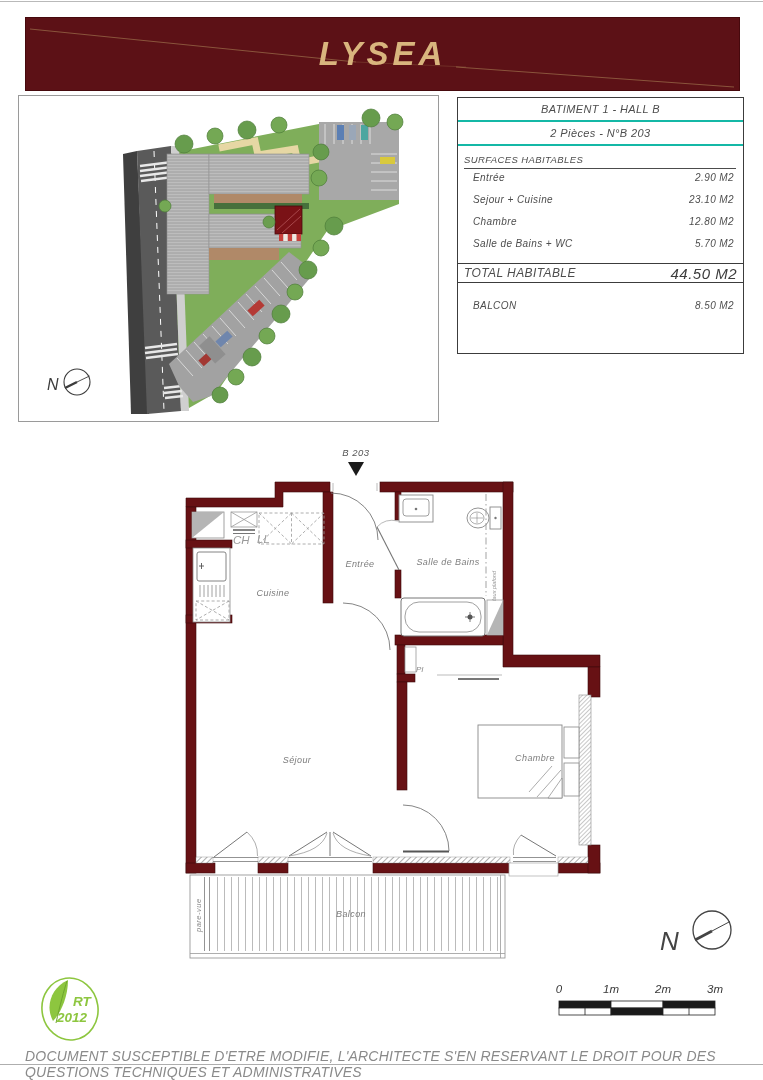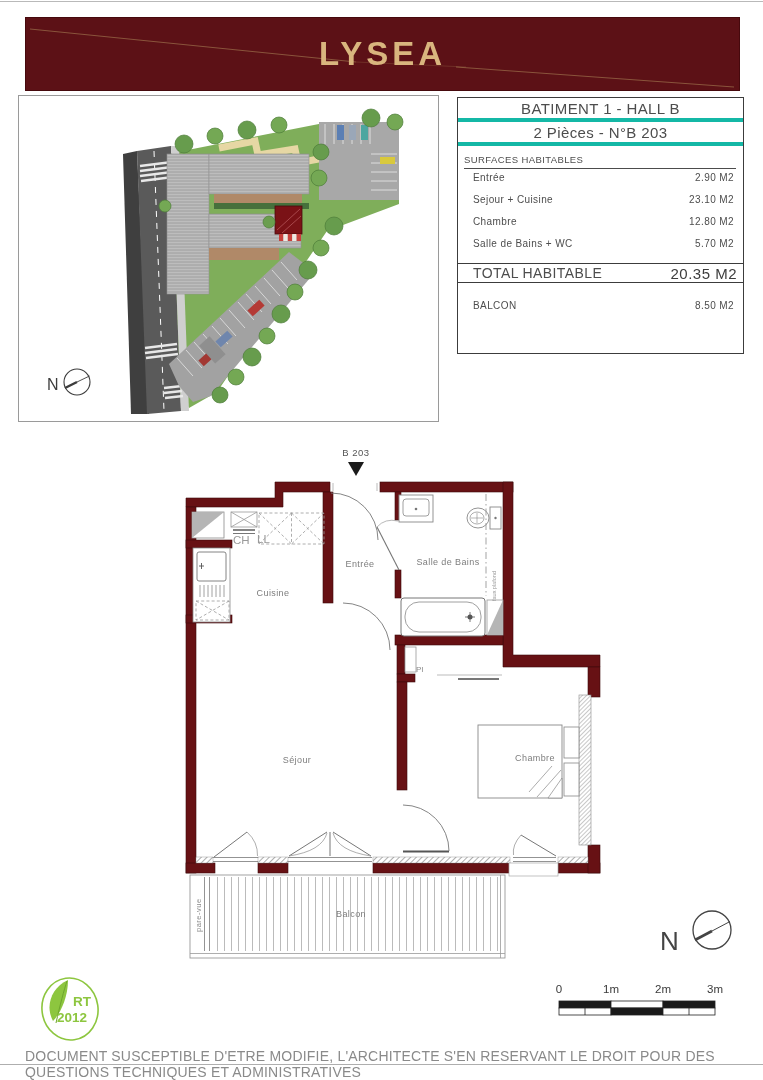--- a/index.html
+++ b/index.html
@@ -1,52 +1,52 @@
 <!DOCTYPE html>
 <html><head>
 <meta charset="utf-8">
 <style>
   html,body{margin:0;padding:0;background:#ffffff;}
   .page{position:relative;width:763px;height:1080px;background:#fff;overflow:hidden;
-        font-family:"Liberation Sans",sans-serif;}
+        font-family:"Liberation Sans",sans-serif;font-style:italic;}
   .topline{position:absolute;top:1px;left:0;width:763px;border-top:1px solid #b9b9b9;}
   .bottomline{position:absolute;top:1064px;left:0;width:763px;border-top:1px solid #aeaeae;}
 
   
   .banner{position:absolute;left:25px;top:17px;width:713px;height:72px;background:#5c1116;
           border:1px solid #46090d;}
   .banner .title{position:absolute;left:0;top:0;width:100%;height:100%;display:flex;
           align-items:center;justify-content:center;color:#d9b57e;font-size:33px;
           font-weight:bold;letter-spacing:4px;}
   .banner svg{position:absolute;left:0;top:0;}
 
   
   .sitebox{position:absolute;left:18px;top:95px;width:419px;height:325px;background:#fff;
            border:1px solid #9a9a9a;}
 
   
   .infotable{position:absolute;left:457px;top:97px;width:287px;height:257px;background:#fff;
              border:1px solid #3c3c3c;box-sizing:border-box;color:#4d4d4d;font-size:10px;
              letter-spacing:0.4px;}
   .infotable .hrow{height:24px;display:flex;align-items:center;justify-content:center;
-             border-bottom:4px solid #14b8a6;box-sizing:border-box;font-size:15px;}
+             border-bottom:2px solid #14b8a6;box-sizing:border-box;font-size:11px;}
   .infotable .hrow.mid{height:25px;}
   .infotable .stitle{height:20px;display:flex;align-items:center;box-sizing:border-box;
              padding-left:6px;}
   .infotable .stitle .ul{width:272px;border-bottom:1px solid #4c4c4c;height:17px;
              display:flex;align-items:center;font-size:9.5px;margin-top:8px;}
   .infotable .srow{height:22px;display:flex;align-items:center;box-sizing:border-box;
              padding-left:15px;padding-right:9px;}
   .infotable .srow .lab{flex:1;}
   .infotable .srow .val{text-align:right;}
   .infotable .spacer{height:9px;}
   .infotable .trow{height:20px;display:flex;align-items:center;border-top:1px solid #3c3c3c;
              border-bottom:1px solid #3c3c3c;box-sizing:border-box;padding-left:6px;
              padding-right:6px;}
-  .infotable .trow .lab{flex:1;font-size:14px;margin-left:9px;}
+  .infotable .trow .lab{flex:1;font-size:12px;}
   .infotable .trow .val{font-size:15px;letter-spacing:0.5px;color:#3d3d3d;}
   .infotable .brow{height:44px;display:flex;align-items:center;box-sizing:border-box;
              padding-left:15px;padding-right:9px;}
   .infotable .brow .lab{flex:1;}
 
   .planwrap{position:absolute;left:175px;top:437px;width:450px;height:545px;}
   .rtlogo{position:absolute;left:36px;top:973px;width:72px;height:74px;}
   .compass-br{position:absolute;left:648px;top:903px;width:100px;height:58px;}
   .scalebar{position:absolute;left:550px;top:981px;width:175px;height:48px;}
 
@@ -224,21 +224,21 @@
       <span class="lab">Chambre</span>
       <span class="val">12.80 M2</span>
     </div>
     <div class="srow">
       <span class="lab">Salle de Bains + WC</span>
       <span class="val">5.70 M2</span>
     </div>
     <div class="spacer"></div>
     <div class="trow">
       <span class="lab">TOTAL HABITABLE</span>
-      <span class="val">20.35 M2</span>
+      <span class="val">44.50 M2</span>
     </div>
     <div class="brow">
       <span class="lab">BALCON</span>
       <span class="val">8.50 M2</span>
     </div>
   </div>
 
   <div class="planwrap">
   <svg width="450" height="545" viewBox="175 437 450 545">
     <defs>

